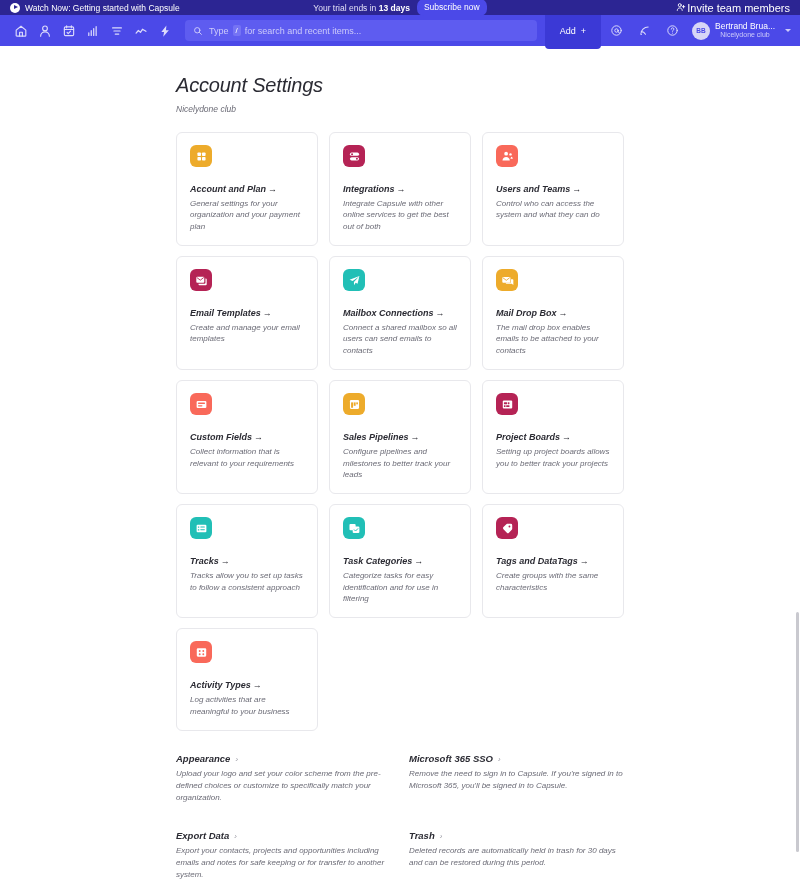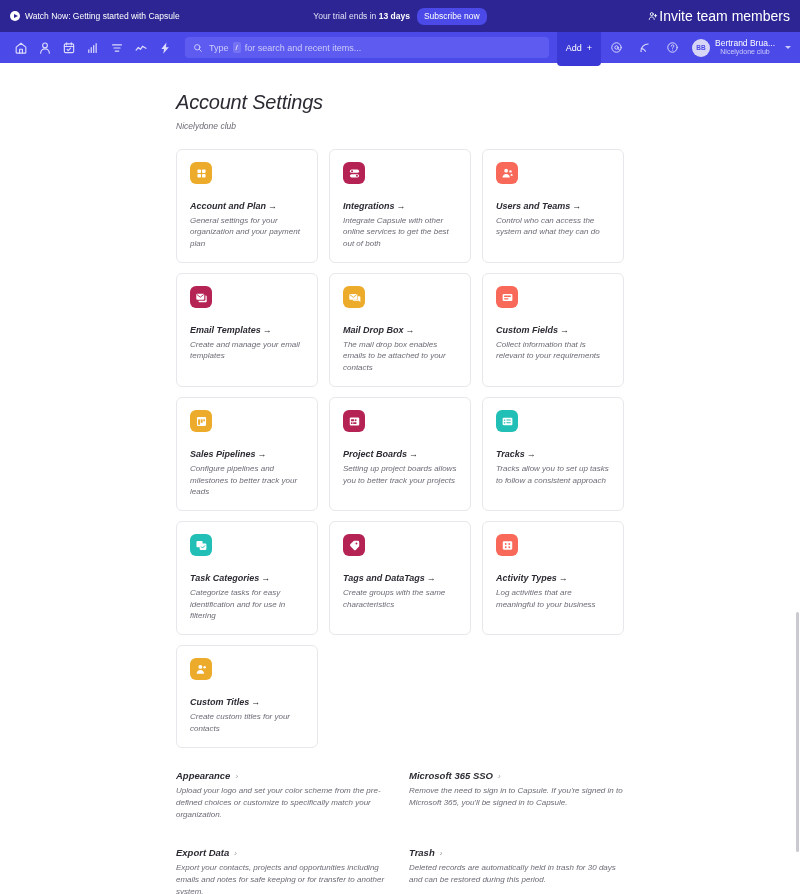--- a/index.html
+++ b/index.html
@@ -7,21 +7,21 @@
   body {
     width: 800px; height: 894px;
     font-family: "Liberation Sans", sans-serif;
     background: #ffffff;
     color: #2b2b33;
     overflow: hidden;
   }
 
   
   .promo-bar {
-    height: 32px;
+    height: 15px;
     background: #2c2593;
     display: flex; align-items: center;
     padding: 0 10px;
     position: relative;
     color: #ffffff;
     font-size: 8.5px;
   }
   .promo-left { display: flex; align-items: center; gap: 5px; }
   .play-icon {
     width: 10px; height: 10px; border-radius: 50%;
@@ -43,21 +43,21 @@
   .trial-text { font-size: 8.5px; color: #e3e1f7; }
   .trial-text b { color: #fff; font-weight: bold; }
   .subscribe-btn {
     background: #4b49e8; color: #fff;
     border: none; border-radius: 7px;
     font-size: 8.5px; font-family: inherit;
     padding: 3px 7px 4px; cursor: pointer;
   }
   .promo-right {
     margin-left: auto; display: flex; align-items: flex-end; gap: 1px;
-    font-size: 14px; color: #ffffff; cursor: pointer;
+    font-size: 11px; color: #ffffff; cursor: pointer;
   }
 
   
   .navbar {
     height: 31px;
     background: #4b49e8;
     display: flex; align-items: center;
     padding: 0 9px;
     gap: 0;
   }
@@ -83,21 +83,21 @@
   .slash-key {
     background: #7573f4; border-radius: 2px;
     padding: 0 3px; font-size: 8px; color: #fff;
     line-height: 11px;
   }
   .nav-right { margin-left: auto; display: flex; align-items: center; gap: 4px; }
   .add-btn {
     background: #3b39d6; color: #fff;
     border: none; border-radius: 4px;
     font-size: 9px; font-family: inherit;
-    height: 37px; padding: 0 9px;
+    height: 37px; padding: 0 15px;
     display: flex; align-items: center; gap: 5px;
     cursor: pointer;
   }
   .avatar-initials {
     width: 18px; height: 18px; border-radius: 50%;
     background: #d7d6f6; color: #4b49e8;
     font-size: 6.5px; font-weight: bold;
     display: flex; align-items: center; justify-content: center;
     flex: none;
   }
@@ -333,20 +333,29 @@
             <svg width="13" height="13" viewBox="0 0 16 16" fill="#ffffff">
               <rect x="1.6" y="3.4" width="9.8" height="7.4" rx="1.2"></rect>
               <path d="M2.6 4.6l3.9 3 3.9-3" stroke="#b52355" stroke-width="1.1" fill="none" stroke-linecap="round"></path>
               <path d="M12.9 5.4h.3a1.2 1.2 0 0 1 1.2 1.2v6a1.2 1.2 0 0 1-1.2 1.2H5.5a1.2 1.2 0 0 1-1.2-1.2v-.5h7.4a1.2 1.2 0 0 0 1.2-1.2z"></path>
             </svg>
           </div>
           <div class="card-title"><span>Email Templates</span><span class="arrow">→</span></div>
           <div class="card-desc">Create and manage your email templates</div>
         </div>
         <div class="card">
+          <div class="card-icon" style="background: rgb(33, 191, 182);">
+            <svg width="13" height="13" viewBox="0 0 16 16" fill="#ffffff">
+              <path d="M14 2.4L2 7.2l3.7 1.5L13.6 3 7.3 9.7l.1 4 2-2.8 2.4 1z"></path>
+            </svg>
+          </div>
+          <div class="card-title"><span>Mailbox Connections</span><span class="arrow">→</span></div>
+          <div class="card-desc">Connect a shared mailbox so all users can send emails to contacts</div>
+        </div>
+        <div class="card">
           <div class="card-icon" style="background: rgb(237, 171, 43);">
             <svg width="13" height="13" viewBox="0 0 16 16" fill="#ffffff">
               <rect x="1.6" y="3.6" width="10" height="7.2" rx="1.2"></rect>
               <path d="M2.6 4.8l3.9 3 3.9-3" stroke="#edab2b" stroke-width="1.1" fill="none" stroke-linecap="round"></path>
               <path d="M12.3 6.4h1.9a1 1 0 0 1 1 1v6.2l-2-1.6H6.8a1 1 0 0 1-1-1v-.2h5.5a1 1 0 0 0 1-1z"></path>
             </svg>
           </div>
           <div class="card-title"><span>Mail Drop Box</span><span class="arrow">→</span></div>
           <div class="card-desc">The mail drop box enables emails to be attached to your contacts</div>
         </div>
@@ -426,31 +435,20 @@
               <rect x="2.2" y="2.8" width="11.6" height="10.4" rx="1.4"></rect>
               <circle cx="5.8" cy="6.2" r="1.15" fill="#f9695a"></circle>
               <circle cx="10.2" cy="6.2" r="1.15" fill="#f9695a"></circle>
               <circle cx="5.8" cy="10.2" r="1.15" fill="#f9695a"></circle>
               <circle cx="10.2" cy="10.2" r="1.15" fill="#f9695a"></circle>
             </svg>
           </div>
           <div class="card-title"><span>Activity Types</span><span class="arrow">→</span></div>
           <div class="card-desc">Log activities that are meaningful to your business</div>
         </div>
-        <div class="card">
-          <div class="card-icon" style="background: rgb(237, 171, 43);">
-            <svg width="13" height="13" viewBox="0 0 16 16" fill="#ffffff">
-              <circle cx="6.6" cy="4.8" r="2.4"></circle>
-              <path d="M2 13.2c0-2.6 2.1-4.6 4.6-4.6s4.6 2 4.6 4.6z"></path>
-              <circle cx="11.9" cy="5.2" r="1.5"></circle>
-            </svg>
-          </div>
-          <div class="card-title"><span>Custom Titles</span><span class="arrow">→</span></div>
-          <div class="card-desc">Create custom titles for your contacts</div>
-        </div>
       </div>
 
     <div class="links" id="links-root">
         <div class="link-item">
           <div class="link-title">
             <span>Appearance</span>
             <span class="chev">›</span>
           </div>
           <div class="link-desc">Upload your logo and set your color scheme from the pre-defined choices or customize to specifically match your organization.</div>
         </div>

